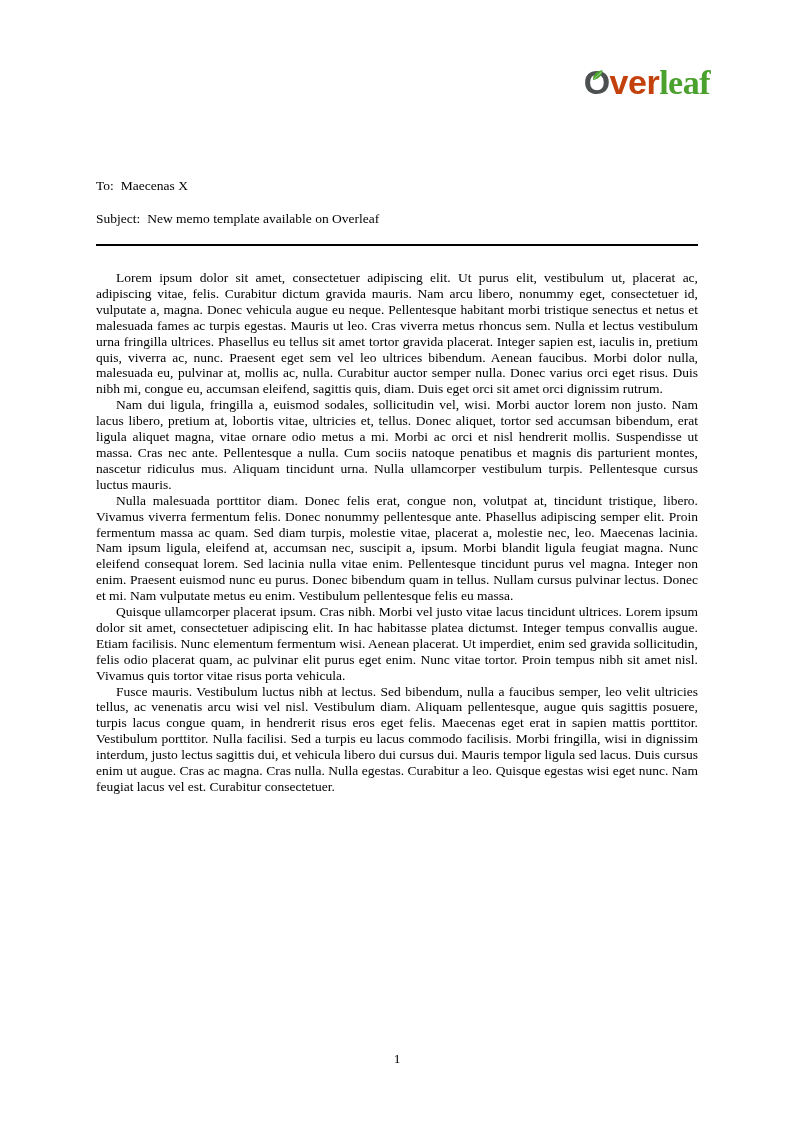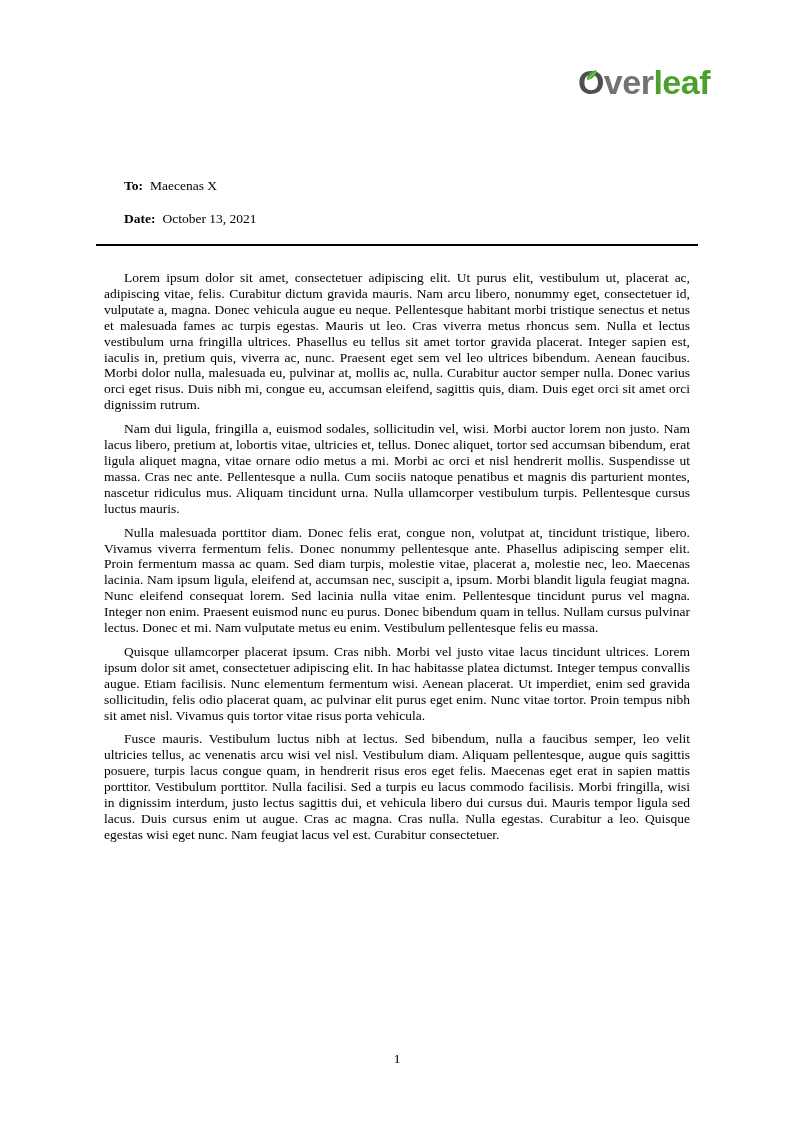--- a/index.html
+++ b/index.html
@@ -36,58 +36,57 @@
     color: #4d5051;
   }
   .logo-leaf-svg {
     position: absolute;
     left: 7px;
     top: 7px;
     width: 13px;
     height: 13px;
     pointer-events: none;
   }
-  .logo-dark  { color: #737373; }
-  .logo-green { color: #4aa12d; }
+  .logo-dark  { color: #c2410c; }
+  .logo-green { color: #4aa12d; font-family: Liberation Serif, serif; }
 
   
   .content {
     position: absolute;
     left: 96px;
     top: 178px;
     width: 602px;
   }
 
   .memo-field {
     font-size: 13.5px;
     line-height: 16px;
     margin: 0 0 17px 0;
   }
   .memo-label {
-    font-weight: 700;
-    margin-left: 28px;
+    font-weight: 400;
   }
   .memo-value {
     margin-left: 7px;
   }
 
   .rule {
     height: 2px;
     background: #000000;
     margin: 17px 0 0 0;
   }
 
   .body-text {
     margin-top: 24px;
     text-align: justify;
     font-size: 13.5px;
     line-height: 15.9px;
   }
   .body-text p {
-    margin: 8px;
+    margin: 0;
     text-indent: 20px;
   }
 
   
   .page-number {
     position: absolute;
     bottom: 56px;
     left: 0;
     width: 100%;
     text-align: center;
@@ -106,21 +105,21 @@
         </svg></span><span class="logo-dark">ver</span><span class="logo-green">leaf</span>
   </div>
 
   <div class="content">
 
     <div class="memo-header">
       <div class="memo-field">
         <span class="memo-label">To:</span><span class="memo-value">Maecenas X</span>
       </div>
       <div class="memo-field">
-        <span class="memo-label">Date:</span><span class="memo-value">October 13, 2021</span>
+        <span class="memo-label">Subject:</span><span class="memo-value">New memo template available on Overleaf</span>
       </div>
     </div>
 
     <div class="rule"></div>
 
     <div class="body-text">
       <p>Lorem ipsum dolor sit amet, consectetuer adipiscing elit. Ut purus elit, vestibulum ut, placerat ac, adipiscing vitae, felis. Curabitur dictum gravida mauris. Nam arcu libero, nonummy eget, consectetuer id, vulputate a, magna. Donec vehicula augue eu neque. Pellentesque habitant morbi tristique senectus et netus et malesuada fames ac turpis egestas. Mauris ut leo. Cras viverra metus rhoncus sem. Nulla et lectus vestibulum urna fringilla ultrices. Phasellus eu tellus sit amet tortor gravida placerat. Integer sapien est, iaculis in, pretium quis, viverra ac, nunc. Praesent eget sem vel leo ultrices bibendum. Aenean faucibus. Morbi dolor nulla, malesuada eu, pulvinar at, mollis ac, nulla. Curabitur auctor semper nulla. Donec varius orci eget risus. Duis nibh mi, congue eu, accumsan eleifend, sagittis quis, diam. Duis eget orci sit amet orci dignissim rutrum.</p>
       <p>Nam dui ligula, fringilla a, euismod sodales, sollicitudin vel, wisi. Morbi auctor lorem non justo. Nam lacus libero, pretium at, lobortis vitae, ultricies et, tellus. Donec aliquet, tortor sed accumsan bibendum, erat ligula aliquet magna, vitae ornare odio metus a mi. Morbi ac orci et nisl hendrerit mollis. Suspendisse ut massa. Cras nec ante. Pellentesque a nulla. Cum sociis natoque penatibus et magnis dis parturient montes, nascetur ridiculus mus. Aliquam tincidunt urna. Nulla ullamcorper vestibulum turpis. Pellentesque cursus luctus mauris.</p>
       <p>Nulla malesuada porttitor diam. Donec felis erat, congue non, volutpat at, tincidunt tristique, libero. Vivamus viverra fermentum felis. Donec nonummy pellentesque ante. Phasellus adipiscing semper elit. Proin fermentum massa ac quam. Sed diam turpis, molestie vitae, placerat a, molestie nec, leo. Maecenas lacinia. Nam ipsum ligula, eleifend at, accumsan nec, suscipit a, ipsum. Morbi blandit ligula feugiat magna. Nunc eleifend consequat lorem. Sed lacinia nulla vitae enim. Pellentesque tincidunt purus vel magna. Integer non enim. Praesent euismod nunc eu purus. Donec bibendum quam in tellus. Nullam cursus pulvinar lectus. Donec et mi. Nam vulputate metus eu enim. Vestibulum pellentesque felis eu massa.</p>
       <p>Quisque ullamcorper placerat ipsum. Cras nibh. Morbi vel justo vitae lacus tincidunt ultrices. Lorem ipsum dolor sit amet, consectetuer adipiscing elit. In hac habitasse platea dictumst. Integer tempus convallis augue. Etiam facilisis. Nunc elementum fermentum wisi. Aenean placerat. Ut imperdiet, enim sed gravida sollicitudin, felis odio placerat quam, ac pulvinar elit purus eget enim. Nunc vitae tortor. Proin tempus nibh sit amet nisl. Vivamus quis tortor vitae risus porta vehicula.</p>

